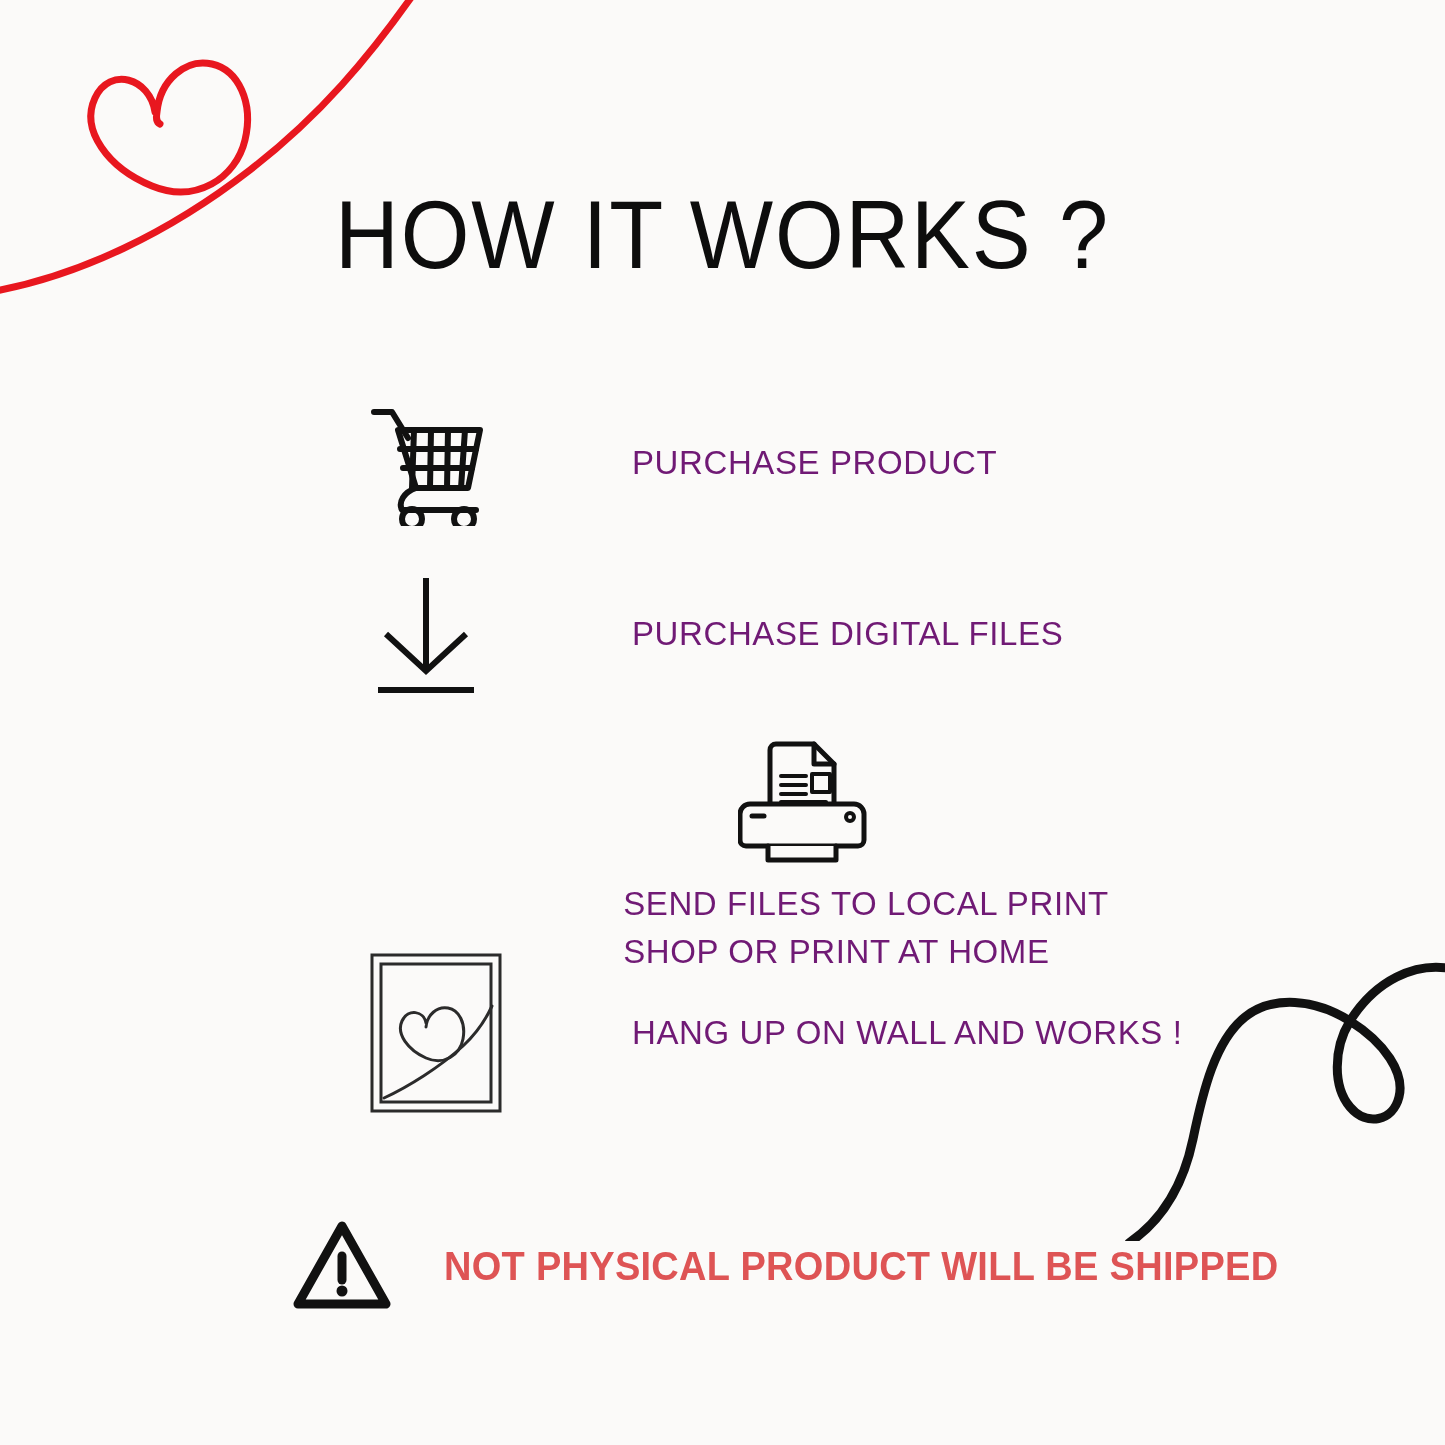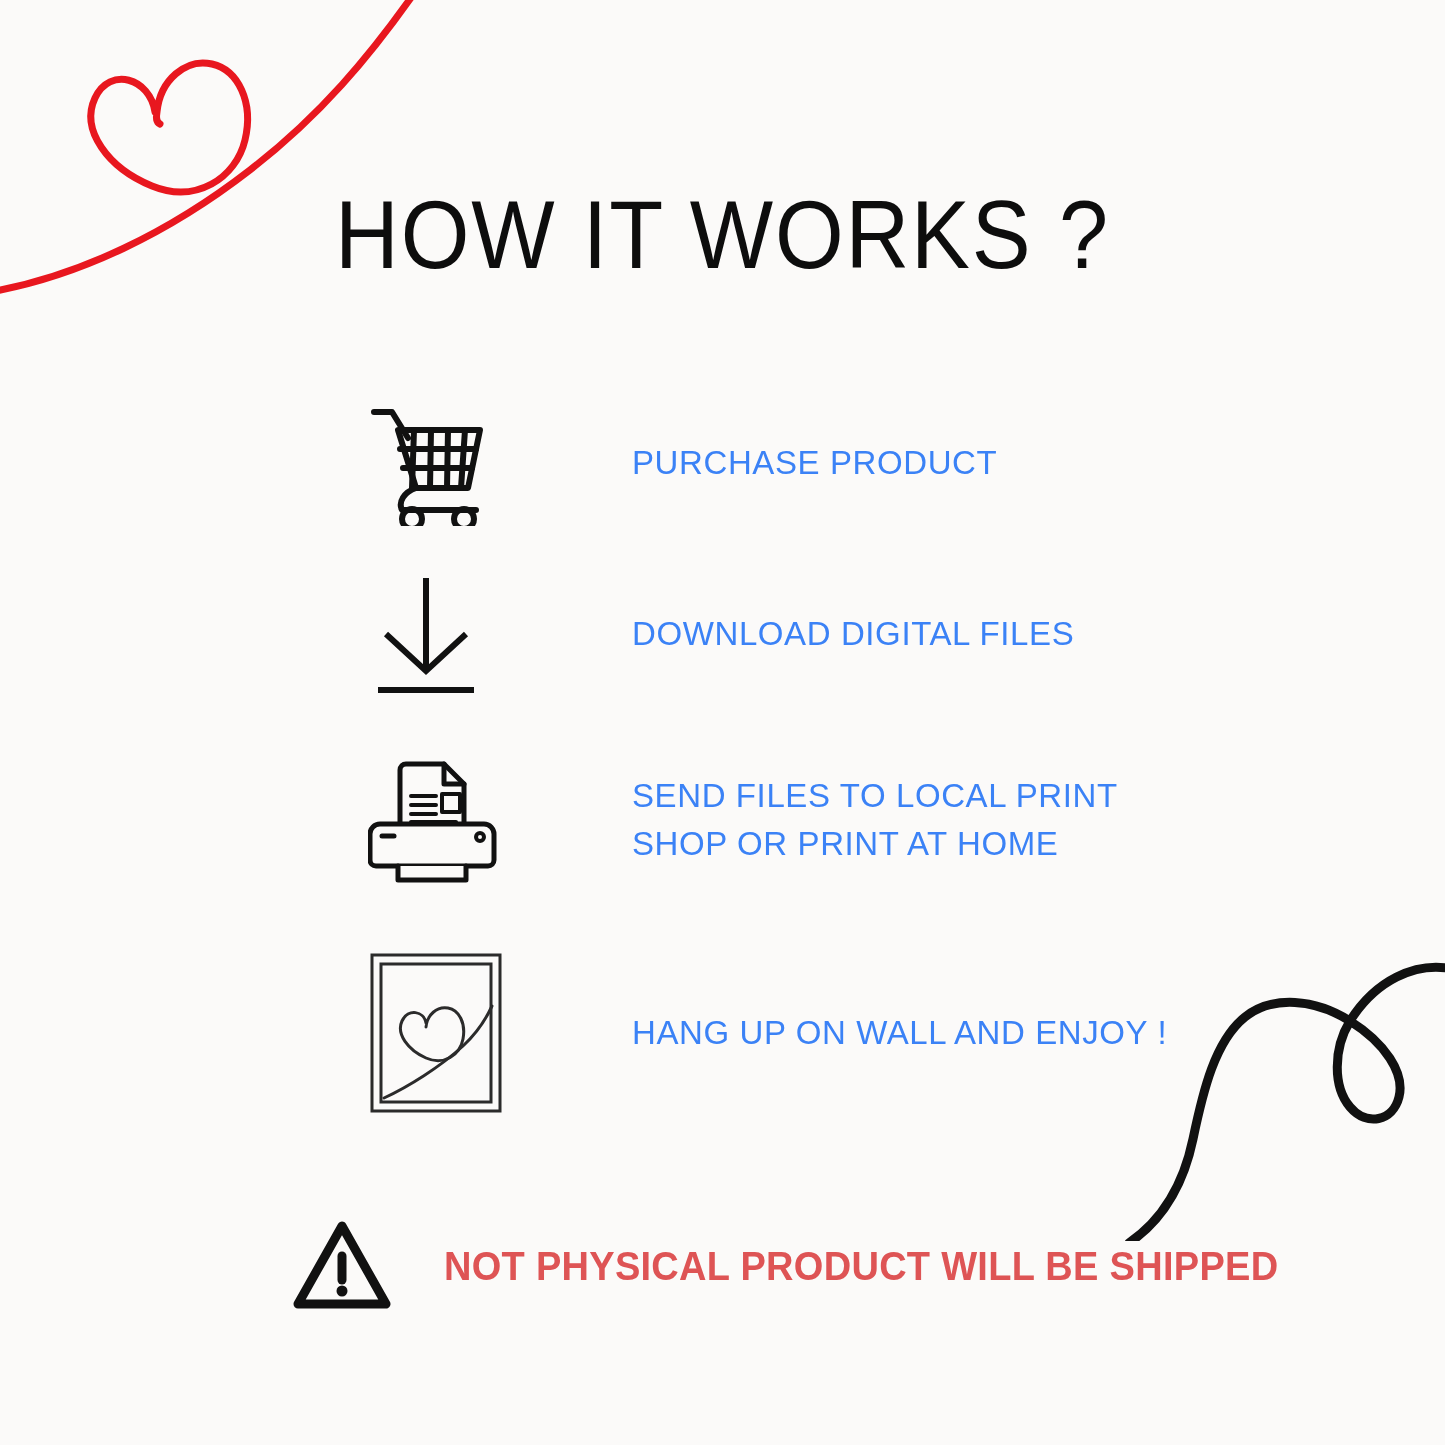--- a/index.html
+++ b/index.html
@@ -78,29 +78,29 @@
     justify-content: flex-start;
     padding-left: 8px;
     box-sizing: border-box;
   }
   .step-label {
     flex: 1;
     padding-left: 112px;
     font-size: 33px;
     font-weight: 400;
     letter-spacing: 0.6px;
-    color: #3b82f6;
+    color: #701a75;
     line-height: 1.45;
     white-space: pre-line;
   }
 
   
   #step-1 { height: 170px; }
   #step-2 { height: 172px; }
-  #step-3 { height: 200px; }
+  #step-3 { height: 200px; flex-direction: column; }
   #step-4 { height: 190px; margin-top: 18px; }
 
   
   #footer-warning {
     position: absolute;
     left: 292px;
     top: 1218px;
     display: flex;
     align-items: center;
   }
@@ -173,21 +173,21 @@
     <div class="step" id="step-2">
       <div class="step-icon">
         <svg width="116" height="124" viewBox="0 0 116 124">
           <g fill="none" stroke="#111" stroke-width="6" stroke-linecap="butt" stroke-linejoin="miter">
             <path d="M58 6 L58 96"></path>
             <path d="M18 62 L58 99 L98 62"></path>
             <path d="M10 118 L106 118"></path>
           </g>
         </svg>
       </div>
-      <div class="step-label">DOWNLOAD DIGITAL FILES</div>
+      <div class="step-label">PURCHASE DIGITAL FILES</div>
     </div>
 
     <div class="step" id="step-3">
       <div class="step-icon">
         <svg width="132" height="128" viewBox="0 0 132 128">
           <g fill="none" stroke="#111" stroke-width="5" stroke-linecap="round" stroke-linejoin="round">
 
             <path d="M32 68 L32 14 A6 6 0 0 1 38 8 L76 8 L96 28 L96 68" fill="#FBFAF9"></path>
             <path d="M76 8 L76 28 L96 28"></path>
 
@@ -226,21 +226,21 @@
                      C 28 83, 40 99, 58 107
                      C 76 115, 92 104, 95 88
                      C 98 72, 91 59, 80 57
                      C 69 55, 59 64, 58 76"></path>
             <path d="M16 147
                      C 40 136, 72 116, 95 95
                      C 110 81, 118 68, 124 55"></path>
           </g>
         </svg>
       </div>
-      <div class="step-label">HANG UP ON WALL AND ENJOY !</div>
+      <div class="step-label">HANG UP ON WALL AND WORKS !</div>
     </div>
 
   </div>
 
   <div id="footer-warning">
     <svg id="warning-icon" viewBox="0 0 100 96">
       <path d="M50 8 L94 86 L6 86 Z" fill="none" stroke="#111" stroke-width="9" stroke-linejoin="round" stroke-linecap="round"></path>
       <path d="M50 38 L50 62" fill="none" stroke="#111" stroke-width="9" stroke-linecap="round"></path>
       <circle cx="50" cy="73" r="5.5" fill="#111"></circle>
     </svg>

